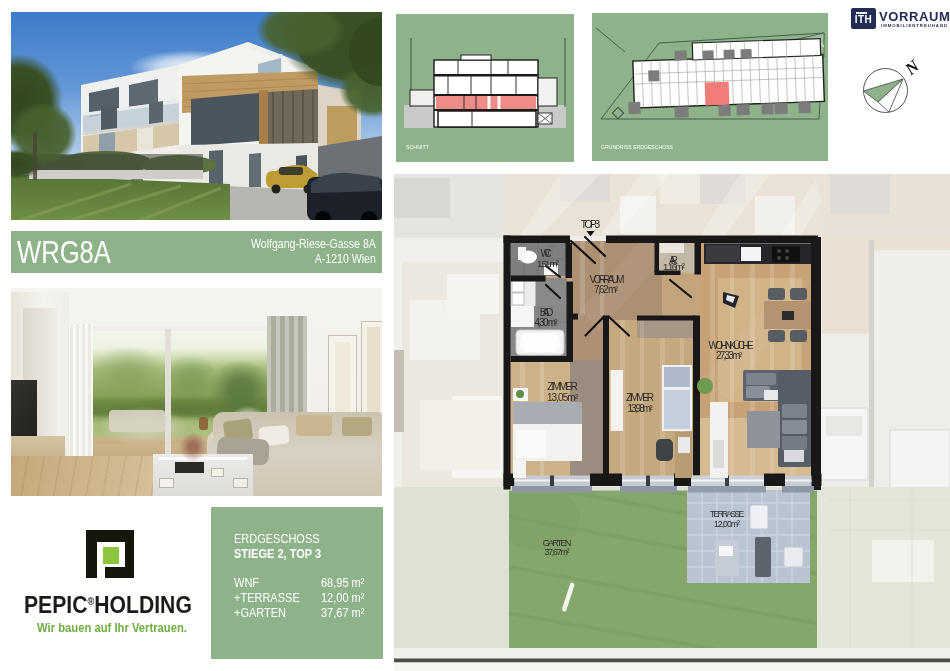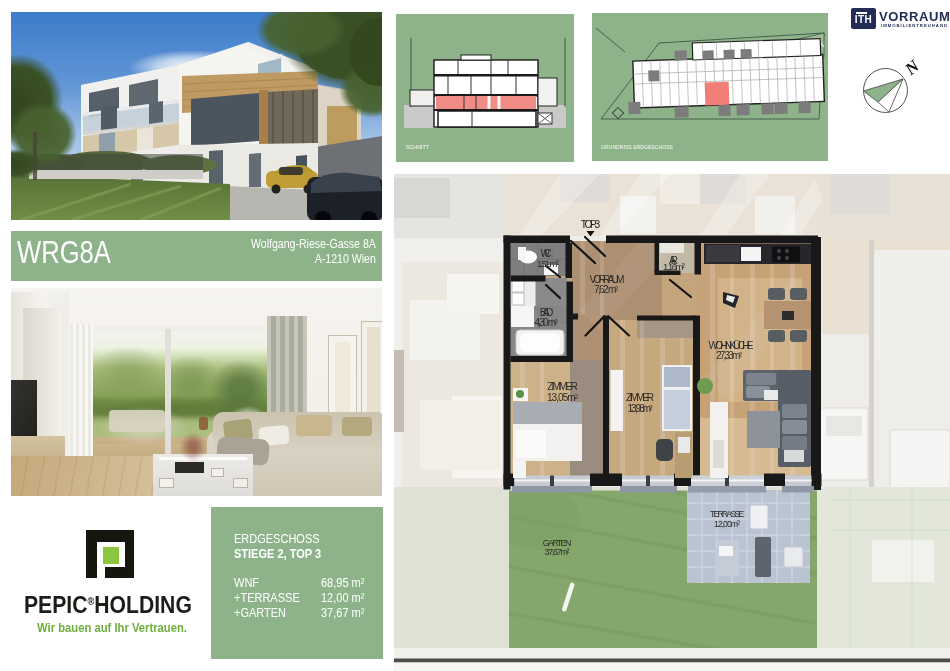--- a/index.html
+++ b/index.html
@@ -132,21 +132,21 @@
  <circle cx="265" cy="177" r="4.5" fill="#22211c"></circle>
       <circle cx="297" cy="177" r="4.5" fill="#22211c"></circle>
 
  <rect x="296" y="165" width="76" height="44" rx="8" fill="#1c2129"></rect>
  <path d="M300 171 q14 -12 38 -10 l30 4 l3 14 l-71 2 z" fill="#39424c"></path>
  <circle cx="312" cy="207" r="8" fill="#04060a"></circle>
       <circle cx="358" cy="207" r="8" fill="#04060a"></circle>
 </svg>
 </div>
 
-<div class="abs" style="left:11px;top:231px;width:371px;height:50px;background:#8eb38a;color:#fff;">
+<div class="abs" style="left:11px;top:231px;width:371px;height:42px;background:#8eb38a;color:#fff;">
   <div class="abs" style="left:6px;top:4px;font-size:30.5px;transform:scaleX(0.84);transform-origin:0 0;white-space:nowrap;">WRG8A</div>
   <div class="abs" style="right:6px;top:6px;text-align:right;font-size:12px;line-height:14.5px;transform:scaleX(0.88);transform-origin:100% 0;white-space:nowrap;">Wolfgang-Riese-Gasse 8A<br>A-1210 Wien</div>
 </div>
 
 <div class="abs" id="photo2" style="left:11px;top:288px;width:371px;height:208px;overflow:hidden;background:linear-gradient(180deg,#f6f4f0 0%,#f3f0ec 55%,#ebe7e1 100%);">
 
   <div class="abs" style="left:75px;top:41px;width:188px;height:133px;background:linear-gradient(180deg,#f3f5ee 0%,#edf2e3 14%,#d5e2bb 20%,#a8bd7c 30%,#97ae6a 40%,#86a158 50%,#78964b 54%,#6f8d44 64%,#9bb06c 67%,#a9bc7d 72%,#adbf7f 80%,#c9b289 82%,#c5ad82 93%,#bfa678 100%);"></div>
 
   <div class="abs" style="left:75px;top:105px;width:188px;height:32px;background:radial-gradient(ellipse at 20% 50%,rgba(85,110,50,.5),rgba(85,110,50,0) 60%),radial-gradient(ellipse at 55% 45%,rgba(95,120,58,.45),rgba(95,120,58,0) 55%),radial-gradient(ellipse at 85% 50%,rgba(82,106,48,.45),rgba(82,106,48,0) 60%);"></div>
 

